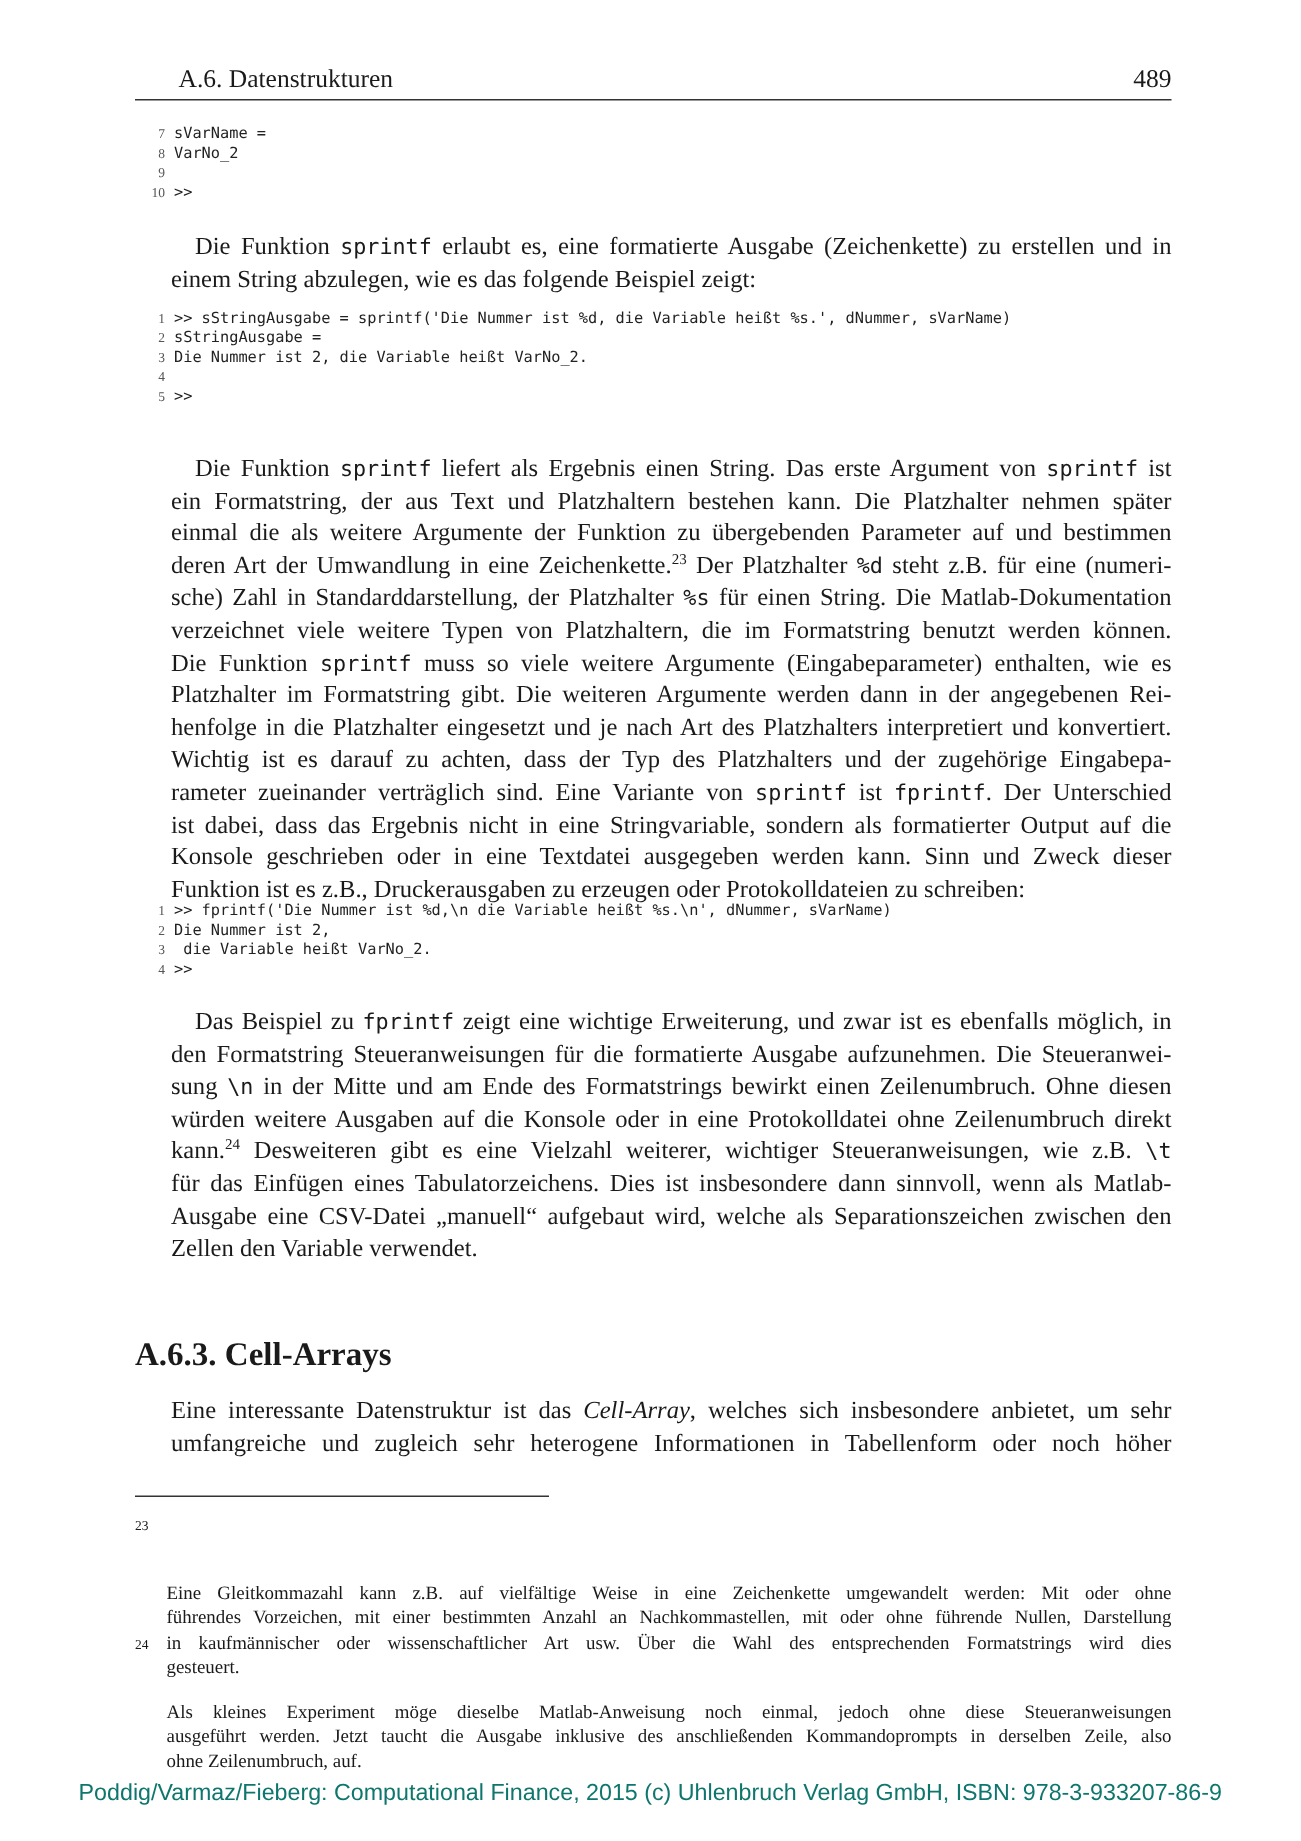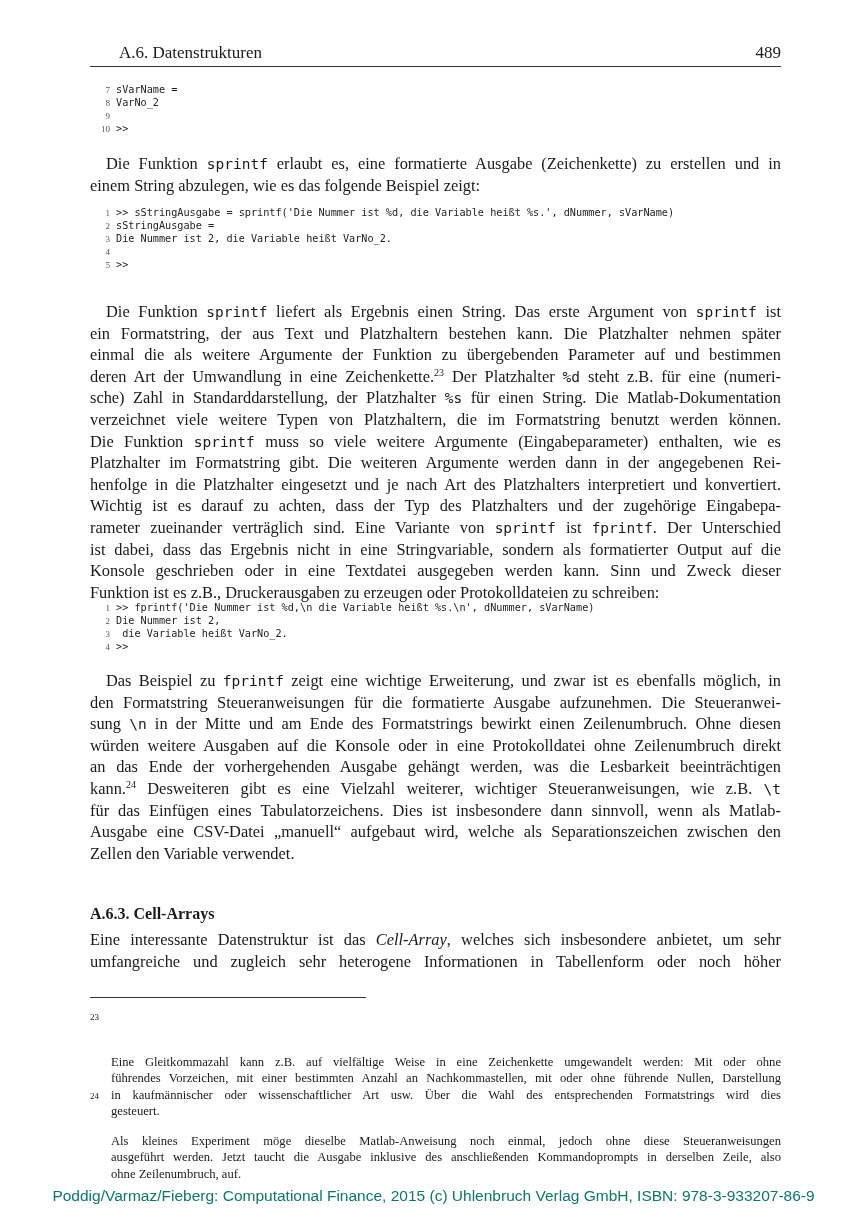--- a/index.html
+++ b/index.html
@@ -27,30 +27,30 @@
   .code .ln {
     display: inline-block; width: 20px; text-align: right; margin-right: 6px;
     font-family: "Liberation Serif", serif; font-size: 9px; color: #555;
   }
   .code .row { height: 13px; }
 
   .para {
     position: absolute; left: 0; width: 691px;
     font-size: 16.4px; line-height: 21.6px; text-align: justify;
   }
-  .para .line { display: block; height: 21.6px; text-align: justify; text-align-last: justify; white-space: nowrap; }
+  .para .line { display: block; height: 21.6px; text-align: justify; text-align-last: justify; white-space: nowrap; margin-left: 24px; }
   .para .line.last { text-align-last: left; }
   .para .line.first { text-indent: 16px; }
   .tt { font-family: "DejaVu Sans Mono", "Liberation Mono", monospace; font-size: 14.5px; }
   .sup { font-size: 10px; vertical-align: 6px; line-height: 0; }
   .it { font-style: italic; }
 
   .heading {
     position: absolute; left: 0; top: 890px;
-    font-size: 16px; font-weight: bold; margin-top: 15px;
+    font-size: 22px; font-weight: bold;
   }
 
   .fn-rule { position: absolute; left: 0; top: 997px; width: 276px; height: 1px; background: #333; }
   .footnote {
     position: absolute; left: 0; width: 691px;
     font-size: 12.6px; line-height: 16.4px;
   }
   .footnote .mark { position: absolute; left: 0; top: -3px; font-size: 9px; }
   .footnote .body { position: absolute; left: 21px; width: 670px; margin-top: 42px; }
   .footnote .line { display: block; height: 16.4px; white-space: nowrap; text-align: justify; text-align-last: justify; }
@@ -98,21 +98,20 @@
       <span class="line last">Funktion ist es z.B., Druckerausgaben zu erzeugen oder Protokolldateien zu schreiben:</span>
     </div>
 
   <div class="code" style="top:601px;"><div class="row"><span class="ln">1</span><span>&gt;&gt; fprintf('Die Nummer ist %d,\n die Variable heißt %s.\n', dNummer, sVarName)</span></div><div class="row"><span class="ln">2</span><span>Die Nummer ist 2,</span></div><div class="row"><span class="ln">3</span><span> die Variable heißt VarNo_2.</span></div><div class="row"><span class="ln">4</span><span>&gt;&gt;</span></div></div>
 
   <div class="para" style="top:670px;">
       <span class="line first">Das Beispiel zu <span class="tt">fprintf</span> zeigt eine wichtige Erweiterung, und zwar ist es ebenfalls möglich, in</span>
       <span class="line">den Formatstring Steueranweisungen für die formatierte Ausgabe aufzunehmen. Die Steueranwei-</span>
       <span class="line">sung <span class="tt">\n</span> in der Mitte und am Ende des Formatstrings bewirkt einen Zeilenumbruch. Ohne diesen</span>
       <span class="line">würden weitere Ausgaben auf die Konsole oder in eine Protokolldatei ohne Zeilenumbruch direkt</span>
-      <span class="line">an das Ende der vorhergehenden Ausgabe gehängt werden, was die Lesbarkeit beeinträchtigen</span>
       <span class="line">kann.<span class="sup">24</span> Desweiteren gibt es eine Vielzahl weiterer, wichtiger Steueranweisungen, wie z.B. <span class="tt">\t</span></span>
       <span class="line">für das Einfügen eines Tabulatorzeichens. Dies ist insbesondere dann sinnvoll, wenn als Matlab-</span>
       <span class="line">Ausgabe eine CSV-Datei „manuell“ aufgebaut wird, welche als Separationszeichen zwischen den</span>
       <span class="line last">Zellen den Variable verwendet.</span>
     </div>
 
   <div class="heading">A.6.3.  Cell-Arrays</div>
 
   <div class="para" style="top:929px;">
       <span class="line">Eine interessante Datenstruktur ist das <span class="it">Cell-Array</span>, welches sich insbesondere anbietet, um sehr</span>

